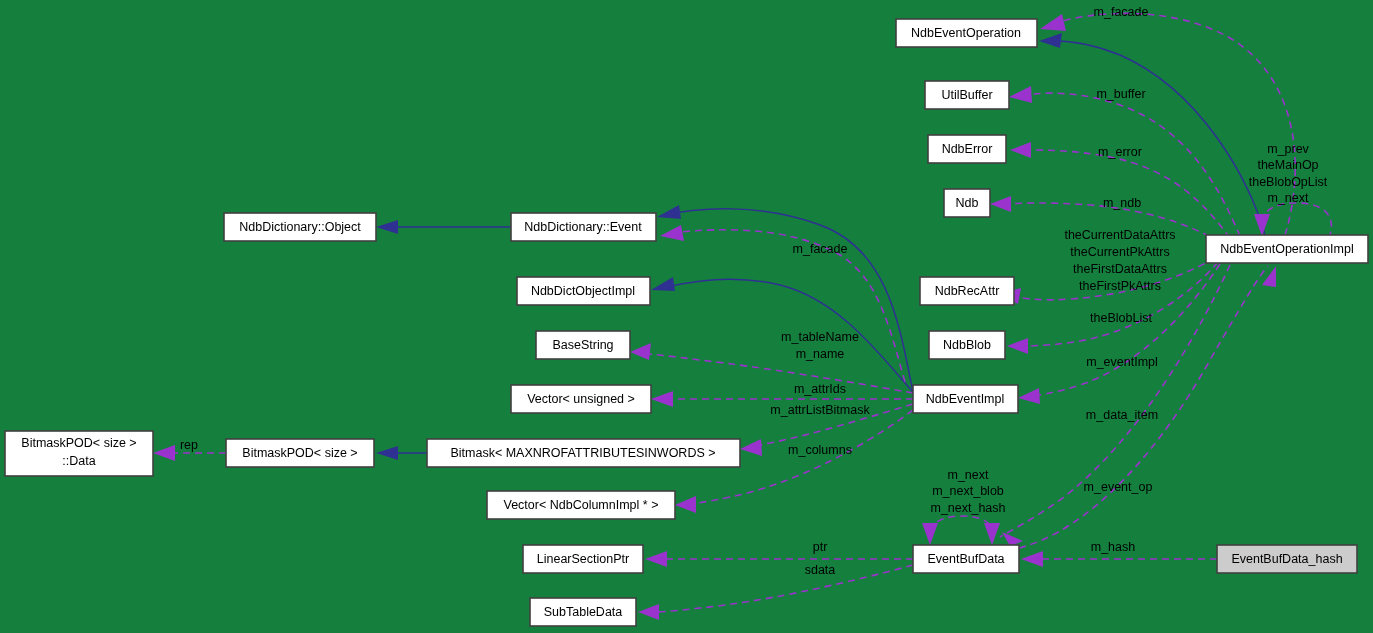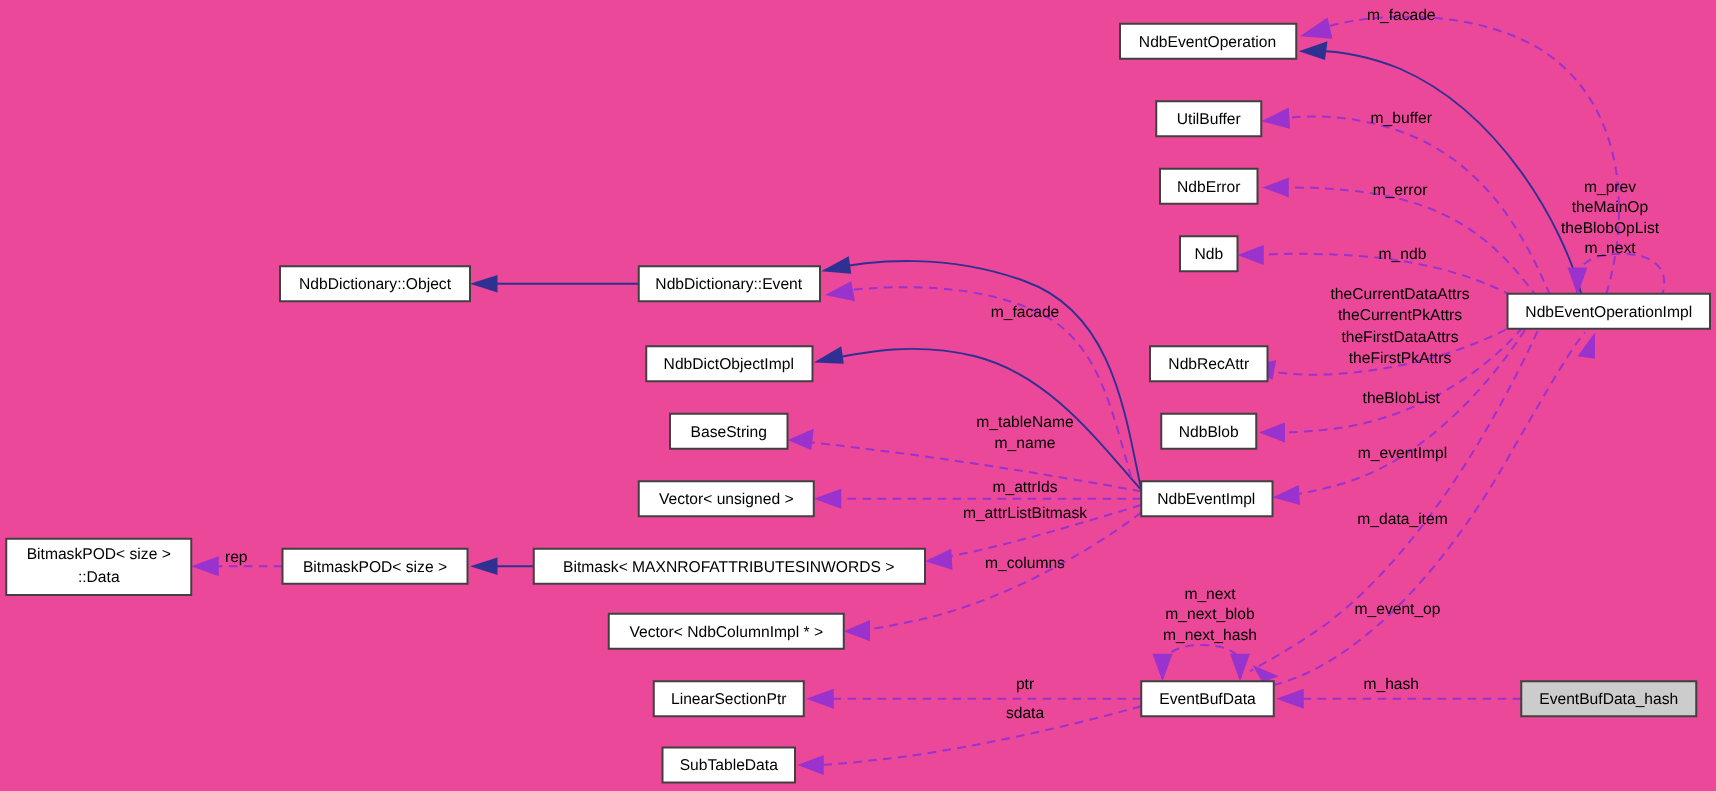--- a/index.html
+++ b/index.html
@@ -4,21 +4,21 @@
 <style>
   html, body {
     margin: 0;
     padding: 0;
     background: #ffffff;
   }
   #diagram-root {
     position: relative;
     width: 1373px;
     height: 633px;
-    background: #ec4899;
+    background: #15803d;
     font-family: "Liberation Sans", sans-serif;
     overflow: hidden;
     text-align: center;
   }
   svg#graph {
     position: absolute;
     top: 0; left: 0;
     width: 1373px;
     height: 633px;
   }

